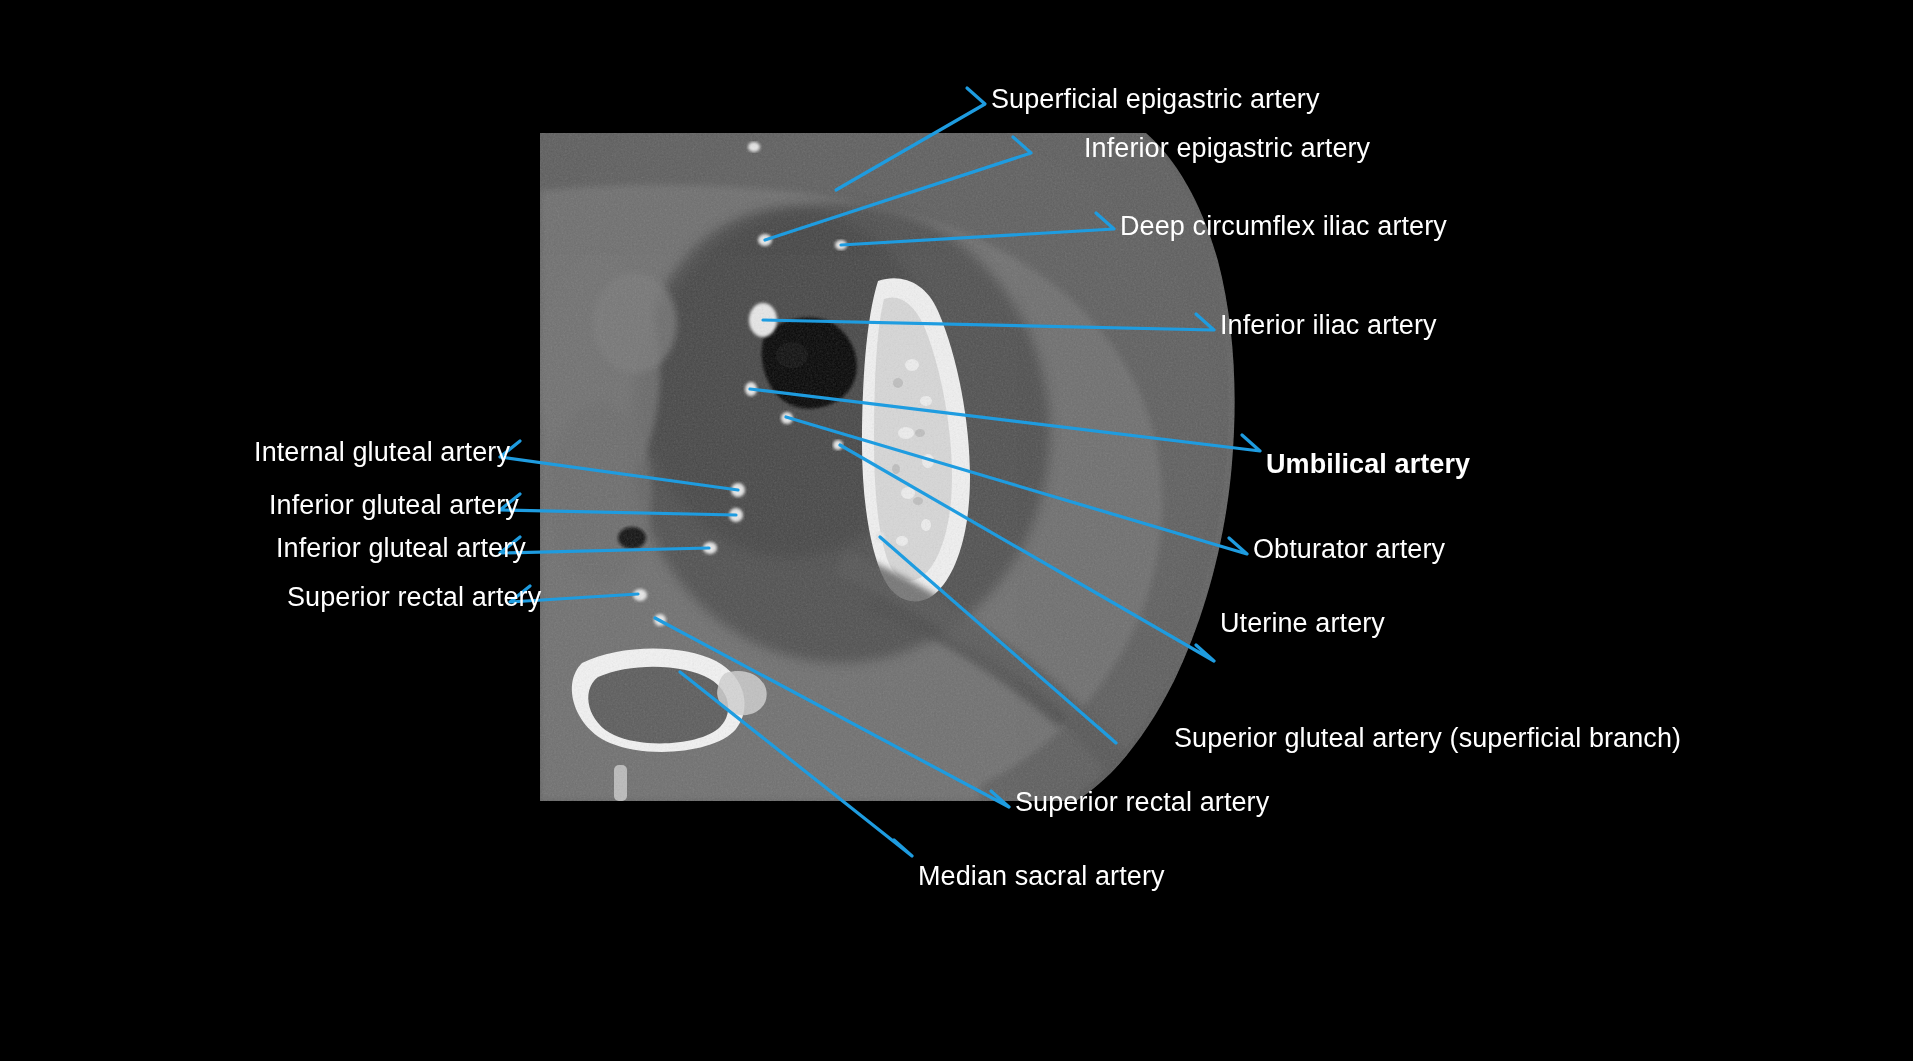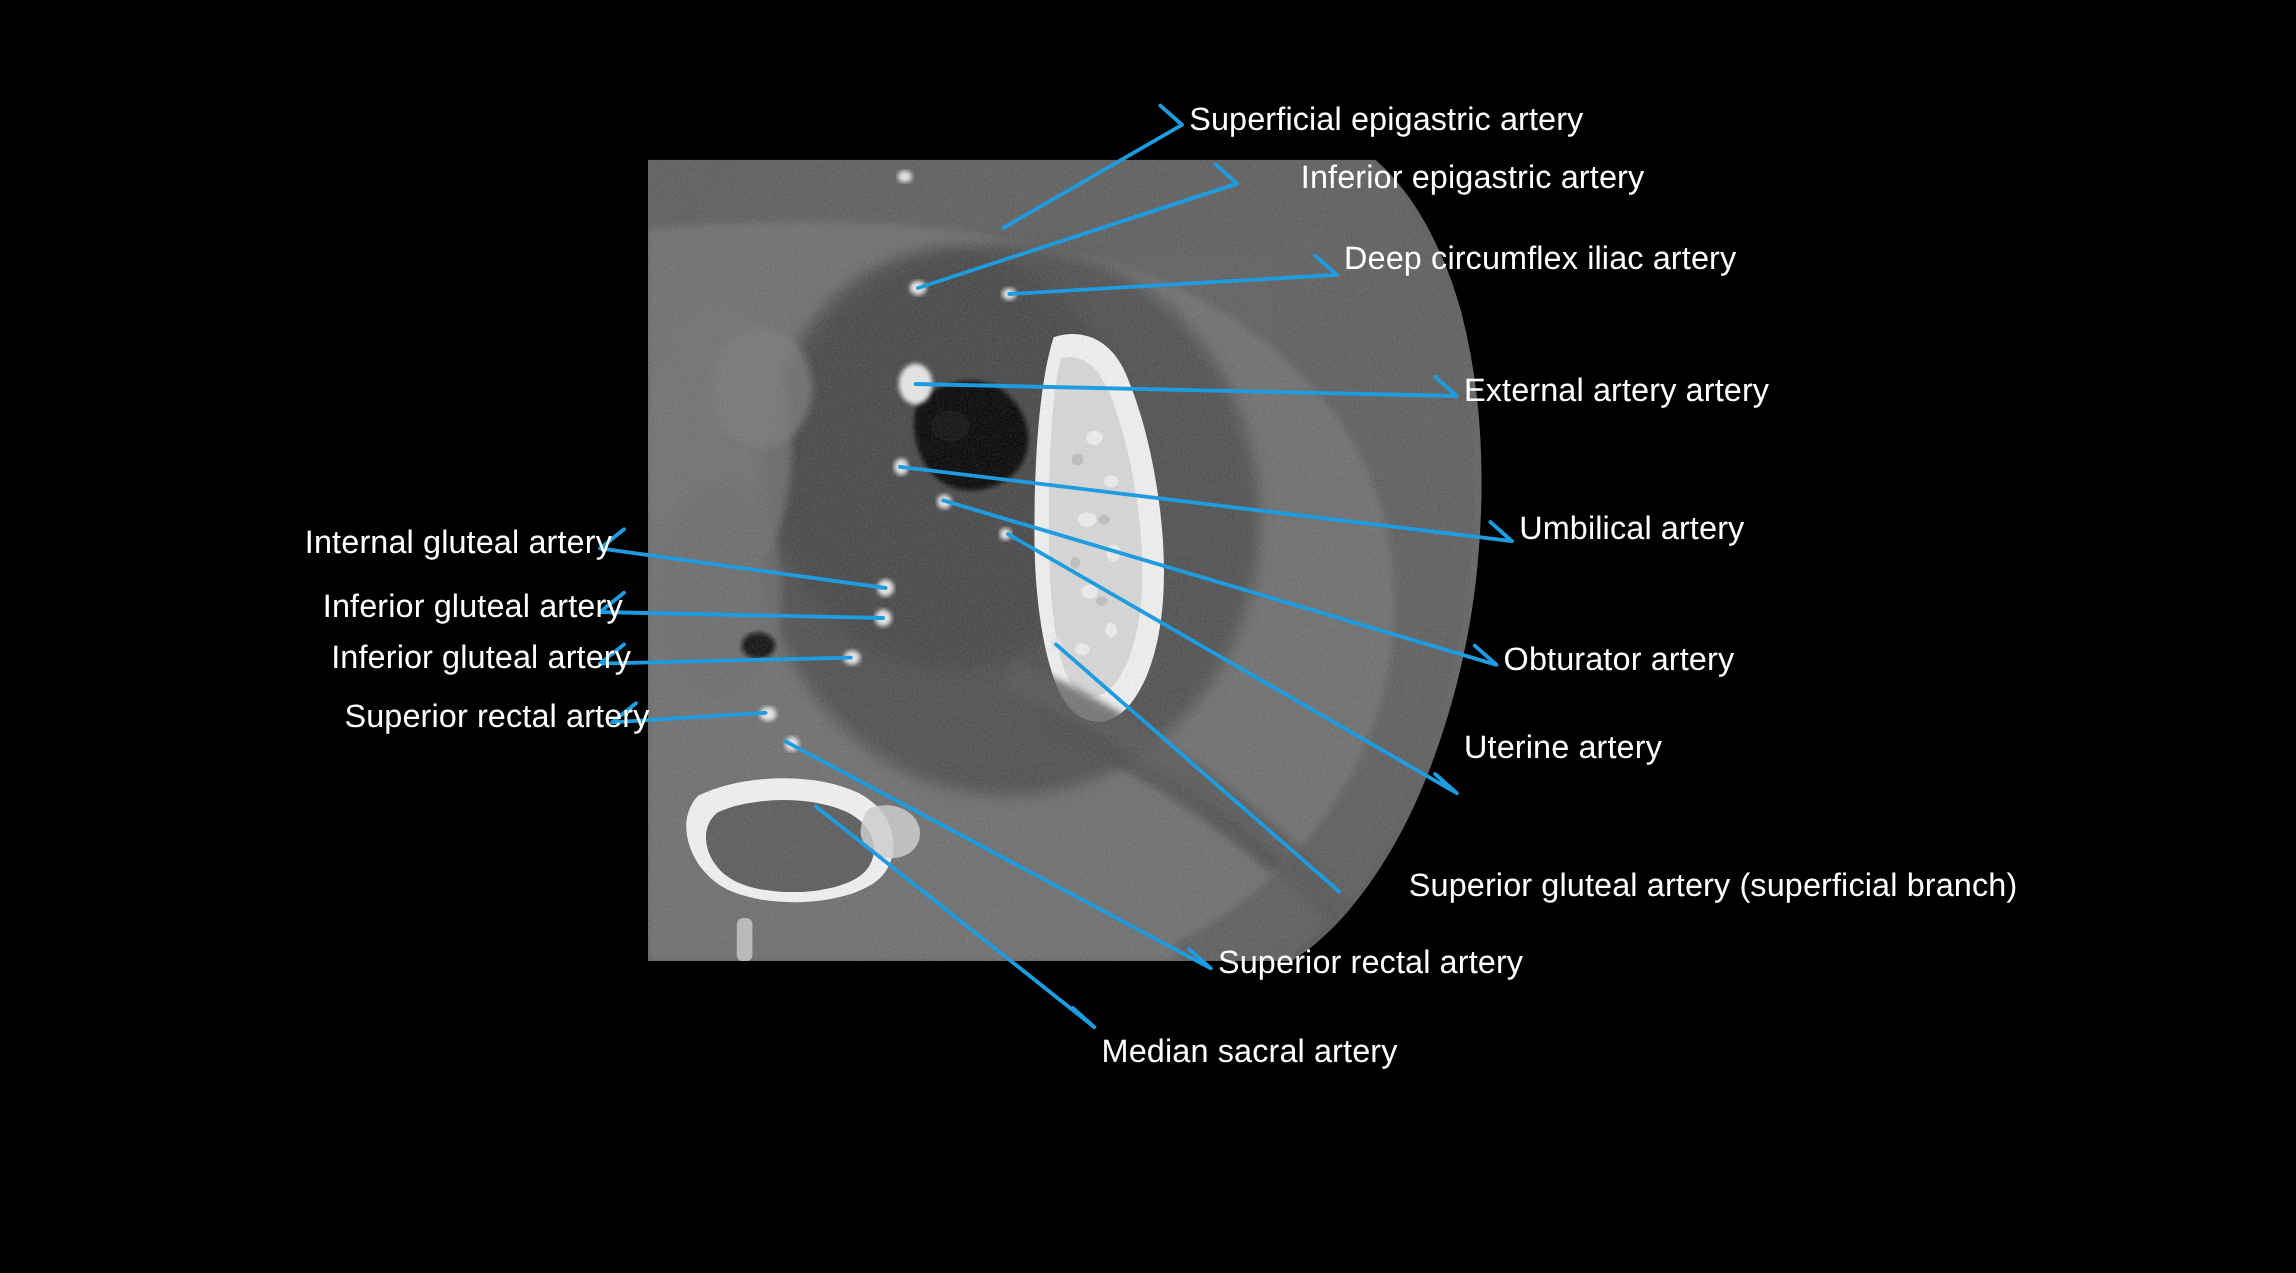--- a/index.html
+++ b/index.html
@@ -208,23 +208,23 @@
       <polyline points="894,840 912,856 680,672" fill="none" stroke="#1e9ce0" stroke-width="3.2" stroke-linecap="round" stroke-linejoin="round"></polyline>
       <polyline points="520,441 500,457 738,490" fill="none" stroke="#1e9ce0" stroke-width="3.2" stroke-linecap="round" stroke-linejoin="round"></polyline>
       <polyline points="520,494 500,510 736,515" fill="none" stroke="#1e9ce0" stroke-width="3.2" stroke-linecap="round" stroke-linejoin="round"></polyline>
       <polyline points="520,537 500,553 709,548" fill="none" stroke="#1e9ce0" stroke-width="3.2" stroke-linecap="round" stroke-linejoin="round"></polyline>
       <polyline points="530,586 510,602 638,594" fill="none" stroke="#1e9ce0" stroke-width="3.2" stroke-linecap="round" stroke-linejoin="round"></polyline>
     </svg>
 
   <div id="labels">
       <div class="label right" style="top: 84px; left: 991px;">Superficial epigastric artery</div>
       <div class="label right" style="top: 133px; left: 1037px; margin-left: 47px;">Inferior epigastric artery</div>
-      <div class="label right" style="top: 200px; left: 1120px;">Deep circumflex iliac artery</div>
-      <div class="label right" style="top: 310px; left: 1220px;">External artery artery</div>
-      <div class="label right" style="top: 425px; left: 1266px;">Umbilical artery</div>
+      <div class="label right" style="top: 211px; left: 1120px;">Deep circumflex iliac artery</div>
+      <div class="label right" style="top: 310px; left: 1220px;">Inferior iliac artery</div>
+      <div class="label right" style="top: 449px; left: 1266px; font-weight: bold;">Umbilical artery</div>
       <div class="label right" style="top: 534px; left: 1253px;">Obturator artery</div>
       <div class="label right" style="top: 608px; left: 1220px;">Uterine artery</div>
       <div class="label right" style="top: 723px; left: 1174px;">Superior gluteal artery (superficial branch)</div>
       <div class="label right" style="top: 787px; left: 1015px;">Superior rectal artery</div>
       <div class="label right" style="top: 861px; left: 918px;">Median sacral artery</div>
       <div class="label left" style="top: 437px; left: 239px; width: 271px;">Internal gluteal artery</div>
       <div class="label left" style="top: 490px; left: 269px; width: 241px;">Inferior gluteal artery</div>
       <div class="label left" style="top: 533px; left: 276px; width: 234px;">Inferior gluteal artery</div>
       <div class="label left" style="top: 582px; left: 287px; width: 233px;">Superior rectal artery</div>
     </div>

